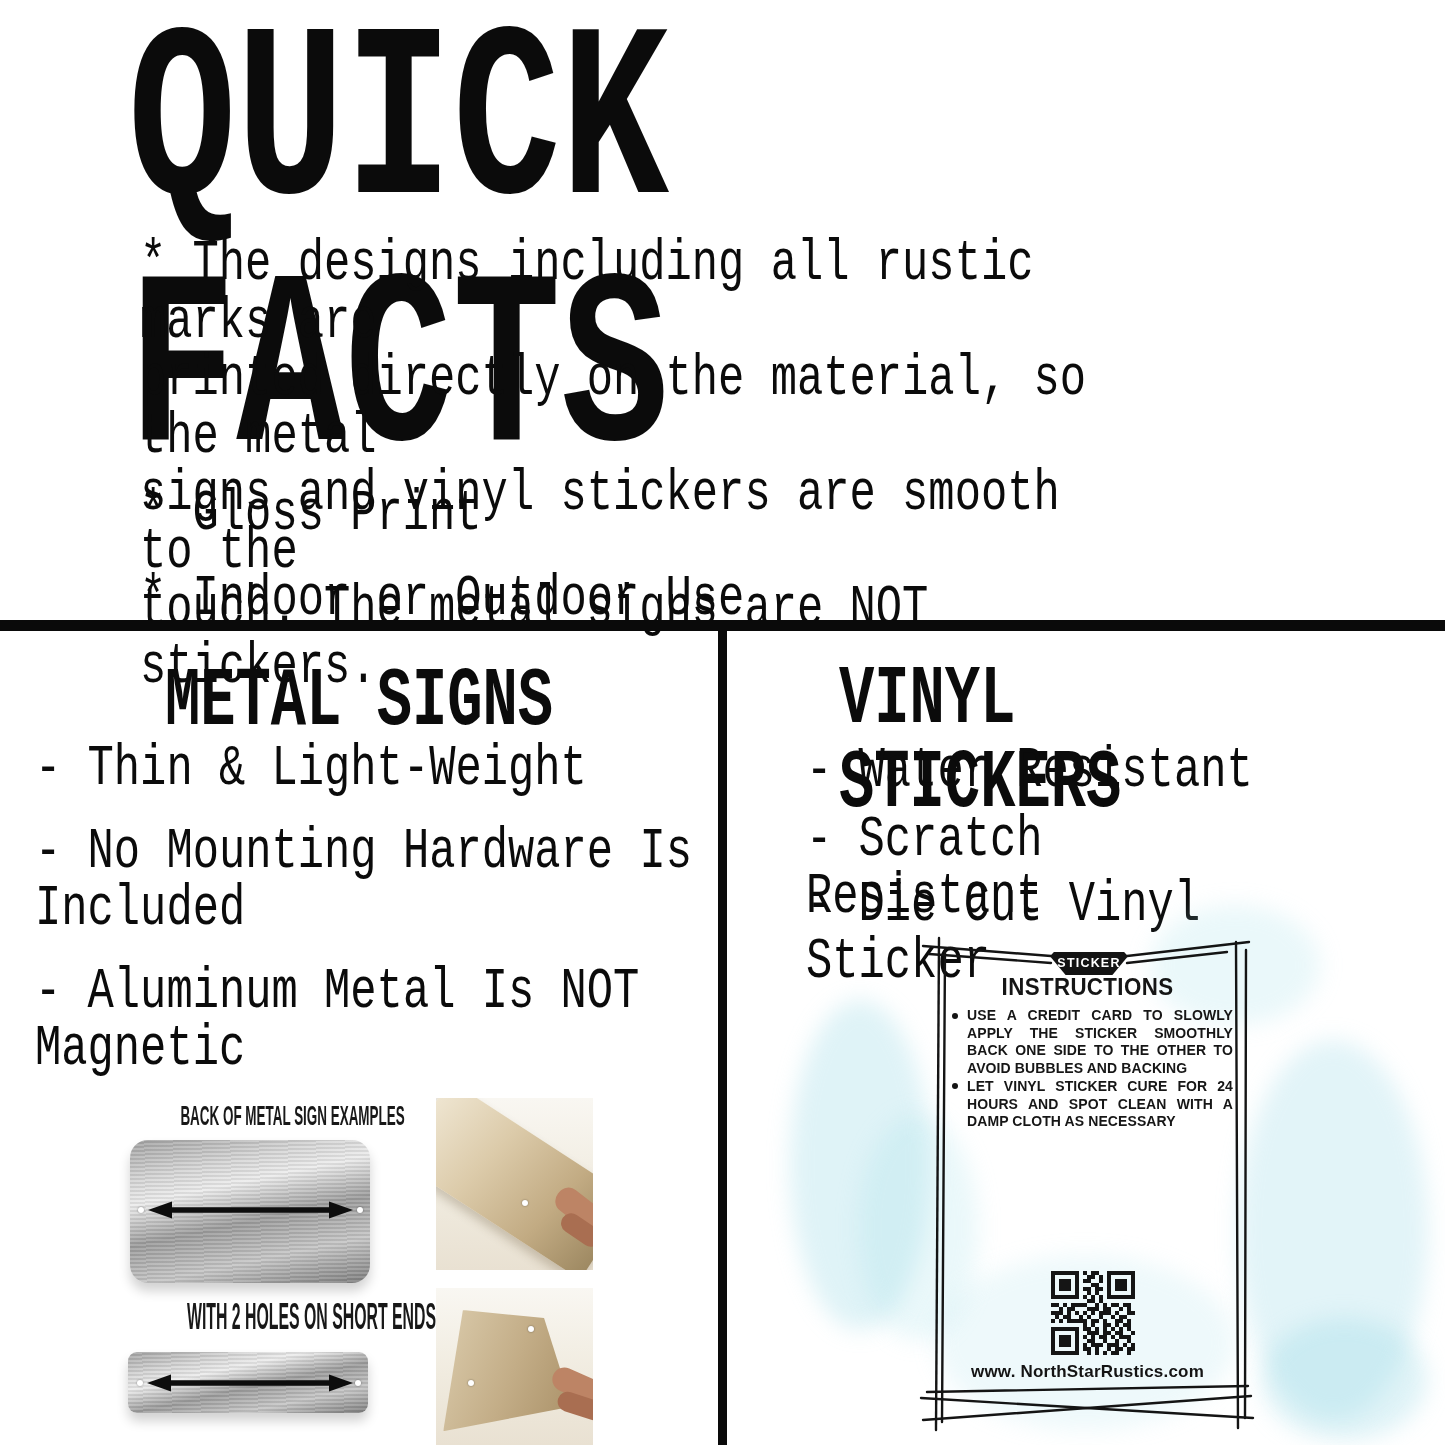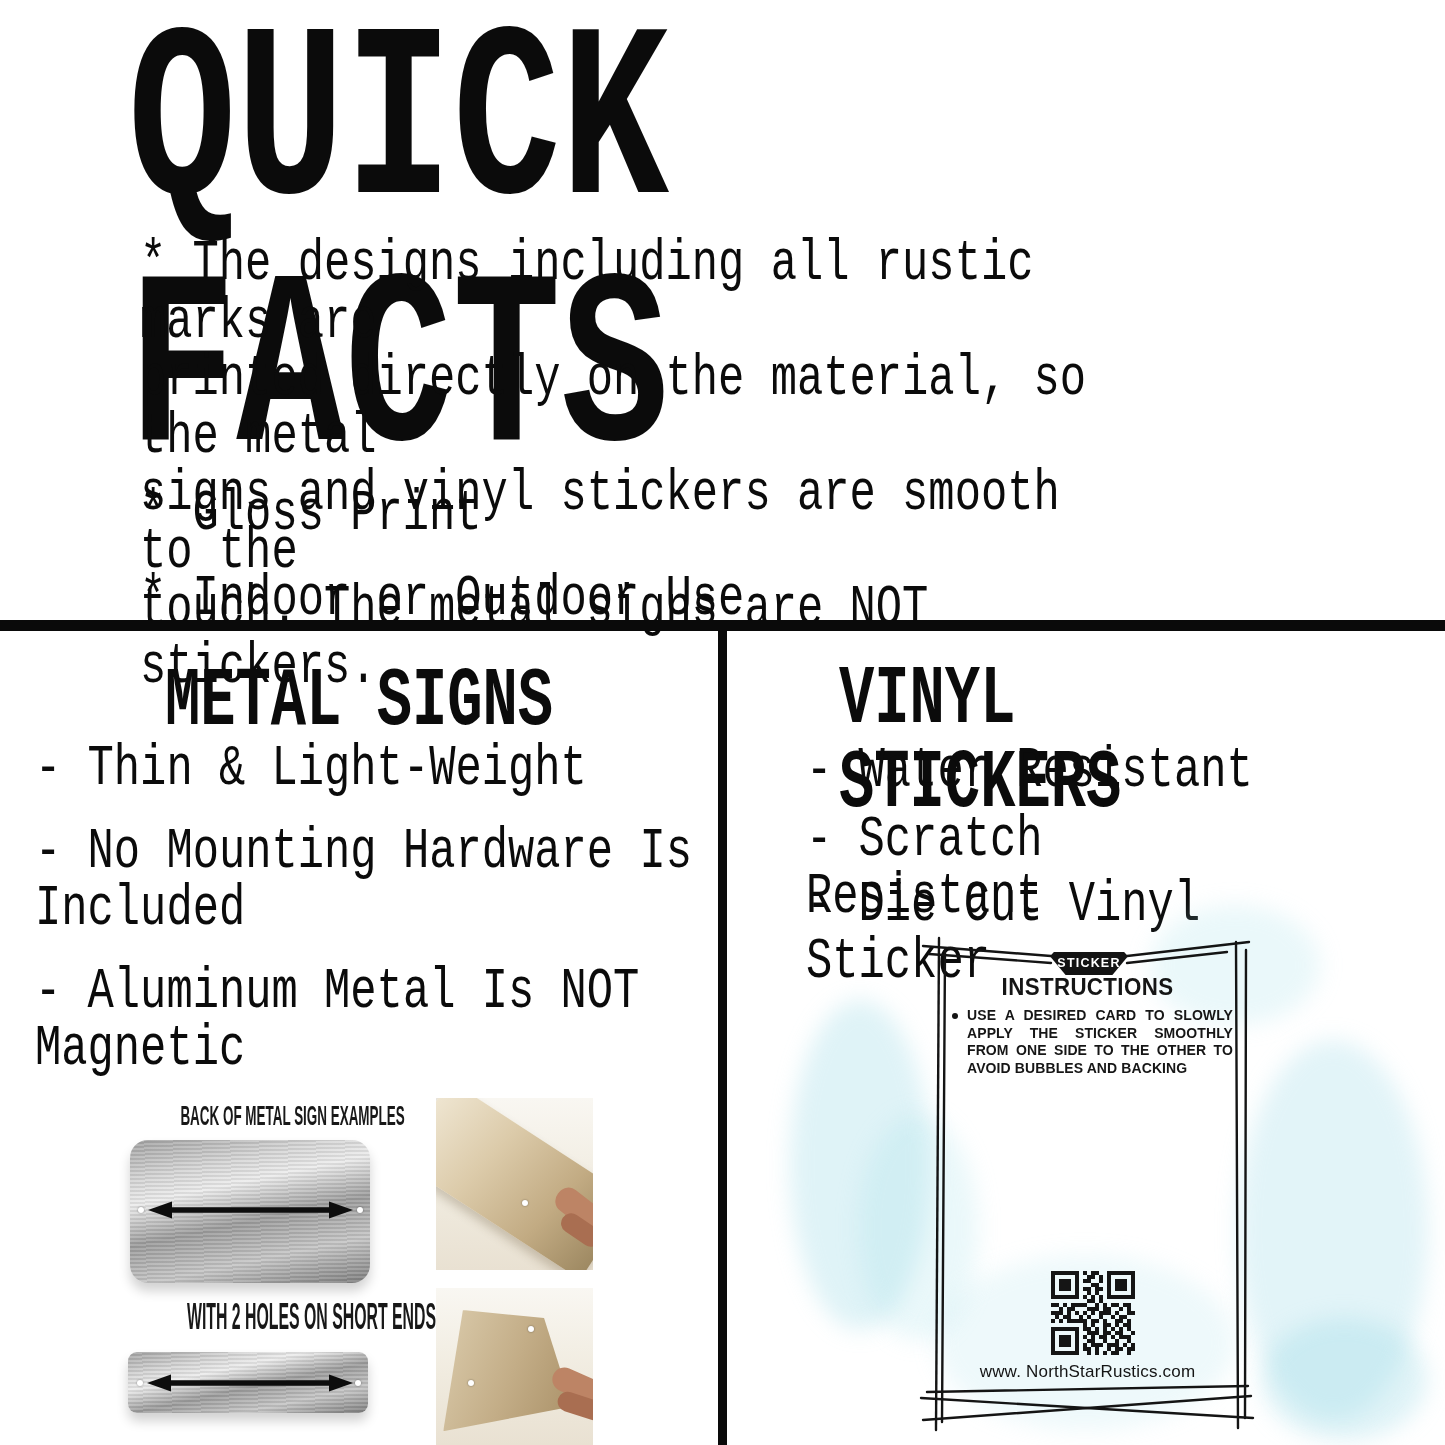--- a/index.html
+++ b/index.html
@@ -76,21 +76,21 @@
   }
   .bullets { position:absolute; left:37px; top:77px; width:284px; }
   .cb { display:flex; }
   .cdot { width:6px; height:6px; border-radius:50%; background:#141414; margin:5.5px 9px 0 0; flex:none; }
   .clines { width:266px; }
   .cline { font-size:14px; line-height:17.7px; font-weight:700; letter-spacing:.1px; color:#161616; }
   .cline.j { text-align:justify; text-align-last:justify; }
   .qr-box { position:absolute; left:136px; top:341px; width:84px; height:84px; }
   .url {
     position:absolute; top:432px; left:0; width:100%; text-align:center;
-    font-weight:400; font-size:17px; letter-spacing:.2px; color:#141414;
+    font-weight:700; font-size:17px; letter-spacing:.2px; color:#141414;
   }
   
   .wc { position:absolute; border-radius:50%; filter:blur(11px); pointer-events:none; }
   .wc1 { left:790px;  top:1000px; width:140px; height:330px; background:rgba(150,216,230,.30); }
   .wc2 { left:1238px; top:1040px; width:190px; height:380px; background:rgba(150,216,230,.28); }
   .wc3 { left:935px;  top:1255px; width:300px; height:175px; background:rgba(160,222,234,.18); }
   .wc4 { left:1150px; top:905px;  width:170px; height:120px; background:rgba(160,222,234,.22); }
   .wc5 { left:1262px; top:1318px; width:165px; height:122px; background:rgba(150,216,230,.30); }
   .wc6 { left:858px;  top:1115px; width:120px; height:225px; background:rgba(160,222,234,.22); }
 </style>
@@ -188,24 +188,32 @@
       <path d="M8,490 L336,466"></path>
     </svg>
 
     <div class="banner">STICKER</div>
     <div class="card-title">INSTRUCTIONS</div>
 
     <div class="bullets">
       <div class="cb">
         <span class="cdot"></span>
         <div class="clines">
-          <div class="cline j">USE A DESIRED CARD TO SLOWLY</div>
+          <div class="cline j">USE A CREDIT CARD TO SLOWLY</div>
           <div class="cline j">APPLY THE STICKER SMOOTHLY</div>
-          <div class="cline j">FROM ONE SIDE TO THE OTHER TO</div>
+          <div class="cline j">BACK ONE SIDE TO THE OTHER TO</div>
           <div class="cline">AVOID BUBBLES AND BACKING</div>
+        </div>
+      </div>
+      <div class="cb">
+        <span class="cdot"></span>
+        <div class="clines">
+          <div class="cline j">LET VINYL STICKER CURE FOR 24</div>
+          <div class="cline j">HOURS AND SPOT CLEAN WITH A</div>
+          <div class="cline">DAMP CLOTH AS NECESSARY</div>
         </div>
       </div>
     </div>
 
     <svg id="qr" class="qr-box" viewBox="0 0 21 21" shape-rendering="crispEdges">
         <rect x="0" y="0" width="1.02" height="1.02" fill="#151515"></rect>
         <rect x="1" y="0" width="1.02" height="1.02" fill="#151515"></rect>
         <rect x="2" y="0" width="1.02" height="1.02" fill="#151515"></rect>
         <rect x="3" y="0" width="1.02" height="1.02" fill="#151515"></rect>
         <rect x="4" y="0" width="1.02" height="1.02" fill="#151515"></rect>

